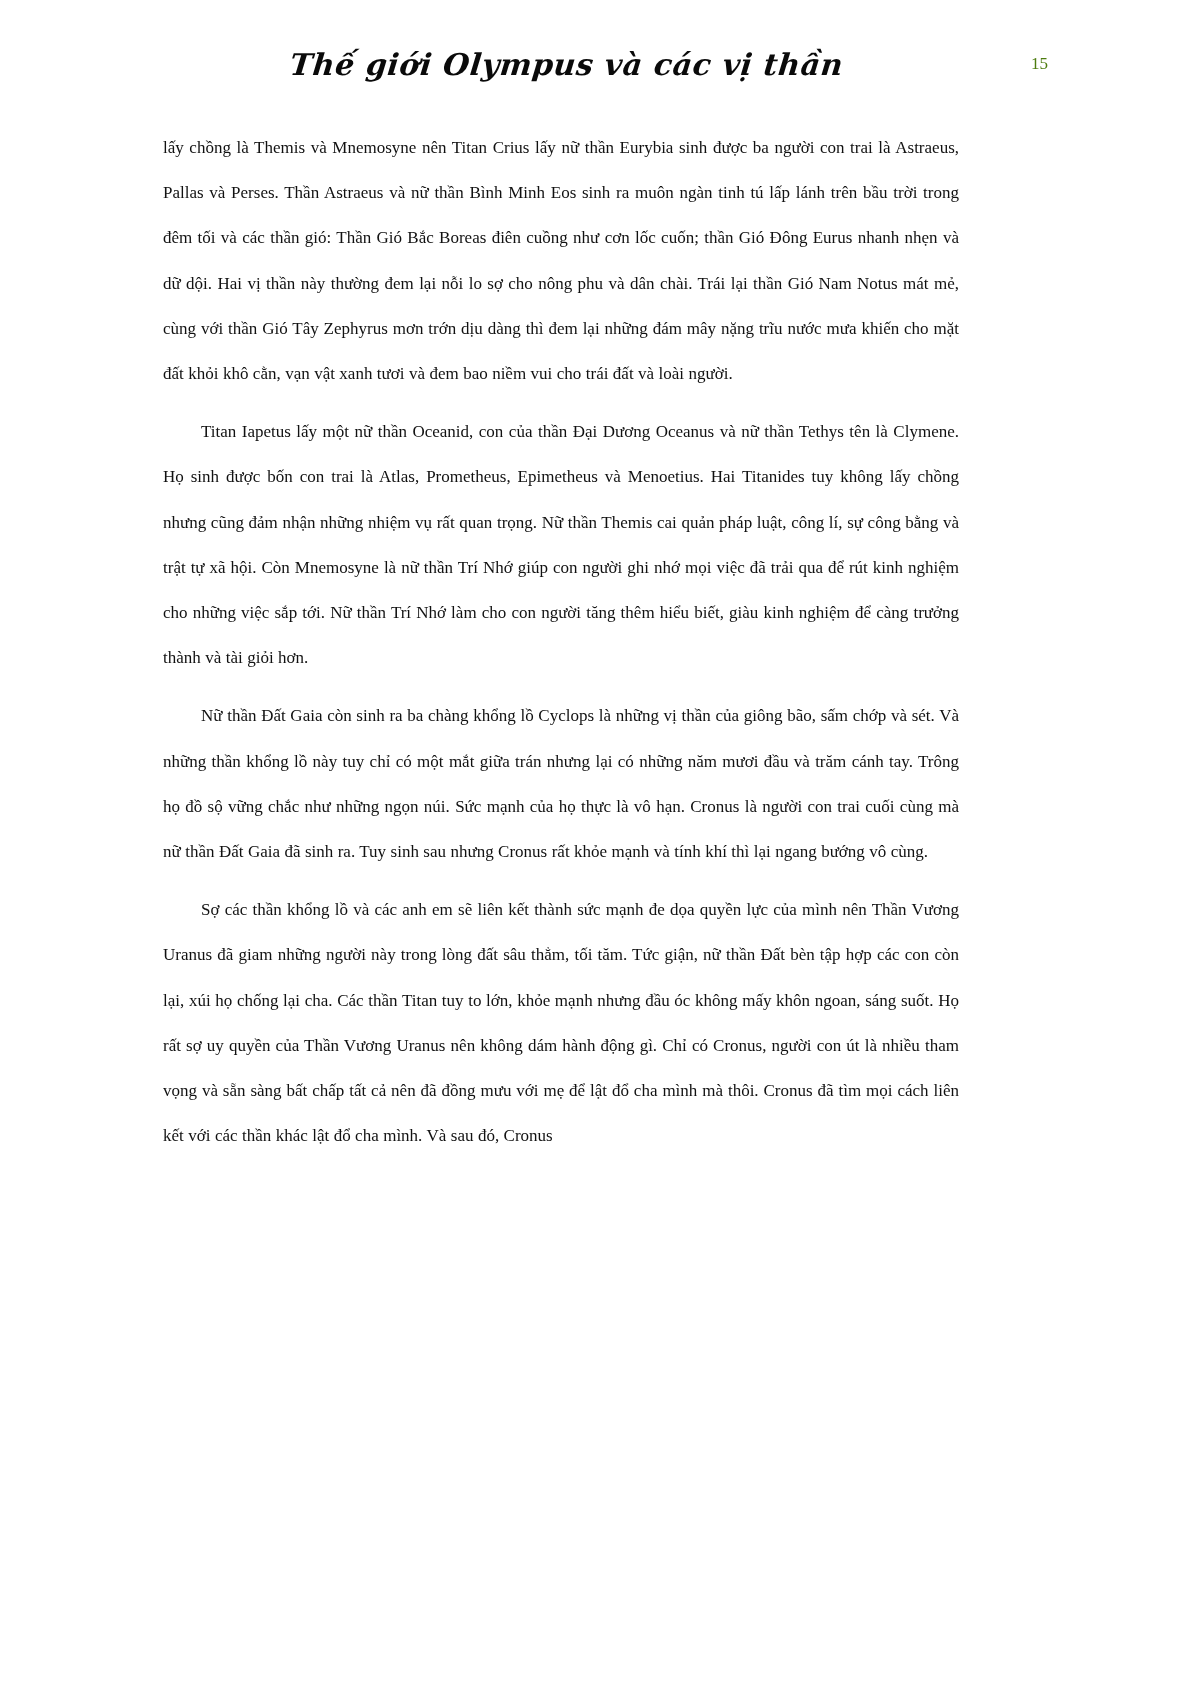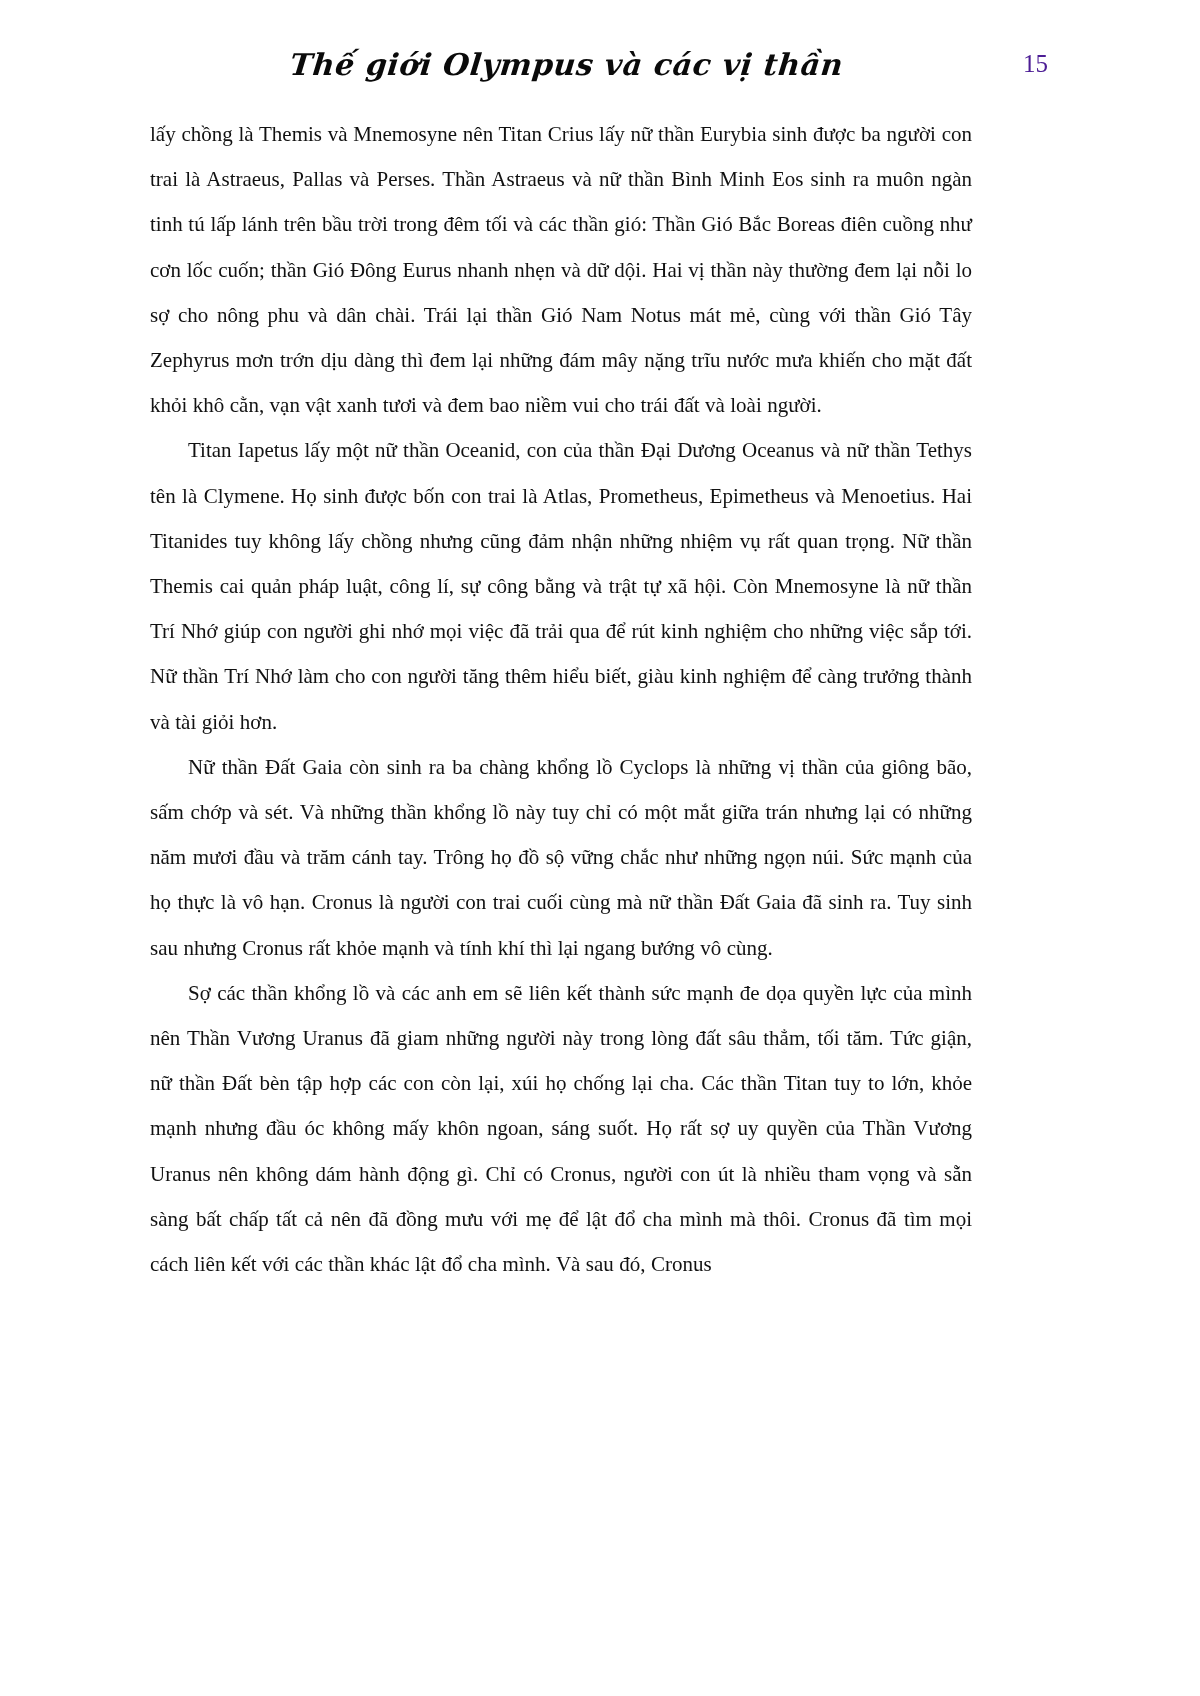--- a/index.html
+++ b/index.html
@@ -37,37 +37,37 @@
     font-weight: 700;
     font-size: 30px;
     letter-spacing: 0.6px;
     color: #0a0a0a;
     white-space: nowrap;
     transform: skewX(-6deg);
   }
   .head-folio {
     flex: 0 0 auto;
     font-family: "Liberation Serif", "DejaVu Serif", serif;
-    font-size: 25px;
-    color: #4c1d95;
+    font-size: 17px;
+    color: #4d7c0f;
     padding-right: 2px;
   }
 
   
   .textblock {
     position: absolute;
     top: 112px;
     left: 150px;
     width: 822px;
   }
   .para {
-    margin: 0;
+    margin: 13px;
     text-align: justify;
     text-justify: inter-word;
-    font-size: 21px;
+    font-size: 17px;
     line-height: 45.2px;
     text-indent: 38px;
     hyphens: none;
     word-spacing: 0.2px;
   }
   .para.first {
     text-indent: 0;
   }
   
 </style>

